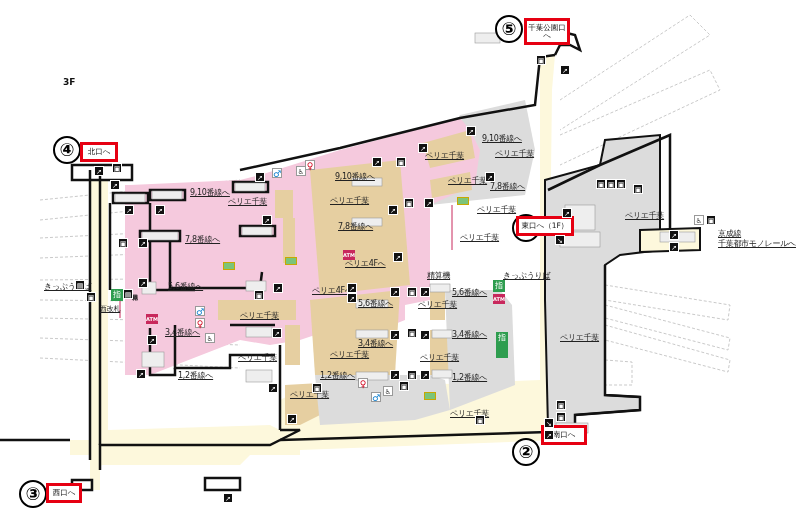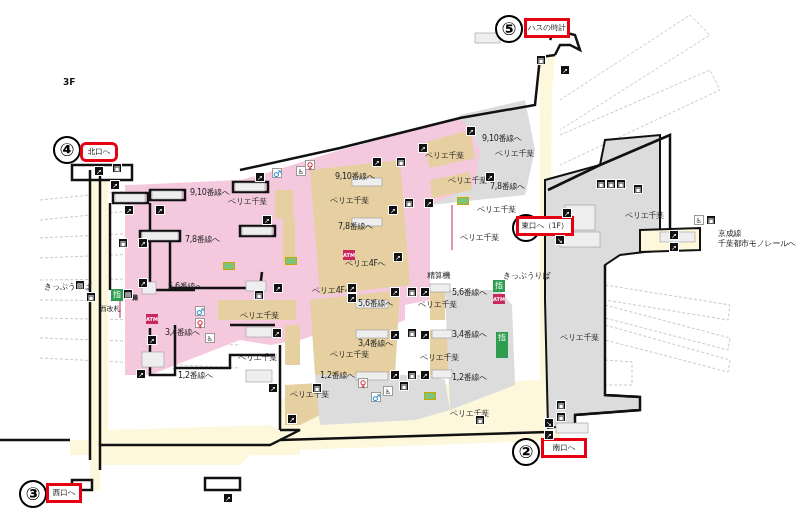--- a/index.html
+++ b/index.html
@@ -1,18 +1,18 @@
 <!DOCTYPE html>
 <html><head>
 <meta charset="utf-8">
 <style>
   html, body { margin:0; padding:0; background:#fff; }
   body { width:800px; height:525px; position:relative; overflow:hidden; font-family:"DejaVu Sans", sans-serif; }
   #map { position:absolute; left:0; top:0; width:800px; height:525px; }
-  .lbl { position:absolute; font-size:8px; color:#222; white-space:nowrap; line-height:1; letter-spacing:-0.3px; }
+  .lbl { position:absolute; font-size:8px; color:#222; white-space:nowrap; line-height:1; letter-spacing:-0.3px;text-decoration:underline; }
   .floor { position:absolute; left:63px; top:77px; font-size:9px; font-weight:bold; color:#111; }
   .exit-num { position:absolute; width:24px; height:24px; border:2.5px solid #000; border-radius:50%; font-size:18px; font-weight:bold; line-height:24px; text-align:center; color:#000; background:#fff; font-family:"DejaVu Sans", sans-serif; }
   .exit-box { position:absolute; border:3px solid #e60012; background:#fff; font-size:7.5px; line-height:1; padding:3px 0; text-align:center; color:#111; }
   .ico { position:absolute; width:10px; height:10px; background:#111; color:#fff; font-size:7px; line-height:10px; text-align:center; border:1px solid #fff; box-sizing:border-box; }
   .ico.blue { background:#fff; color:#0077cc; border:1px solid #999; font-size:9px; }
   .ico.red { background:#fff; color:#d0021b; border:1px solid #999; font-size:9px; }
   .ico.wc { background:#fff; color:#333; border:1px solid #999; }
   .atm { position:absolute; width:12px; height:10px; background:#c8285c; color:#fff; font-size:5px; line-height:10px; text-align:center; font-weight:bold; }
   .ticket-green { position:absolute; width:12px; height:12px; background:#2e9d4f; color:#fff; font-size:8px; line-height:12px; text-align:center; }
   .coinlocker { position:absolute; width:10px; height:6px; background:#7cc47a; border:1px solid #c8a800; }
@@ -130,30 +130,30 @@
   </g>
 </svg>
 
 <div class="floor">3F</div>
 
 
 <div class="exit-num" style="left:512px;top:214px;">①</div>
 <div class="exit-box" style="left:516px;top:216px;width:52px;">東口へ（1F）</div>
 
 <div class="exit-num" style="left:512px;top:438px;">②</div>
-<div class="exit-box" style="left:541px;top:438px;width:40px;">南口へ</div>
+<div class="exit-box" style="left:541px;top:425px;width:40px;">南口へ</div>
 
 <div class="exit-num" style="left:19px;top:480px;">③</div>
 <div class="exit-box" style="left:46px;top:483px;width:30px;">西口へ</div>
 
 <div class="exit-num" style="left:53px;top:136px;">④</div>
-<div class="exit-box" style="left:80px;top:142px;width:32px;border-radius:6px;">北口へ</div>
+<div class="exit-box" style="left:80px;top:142px;width:32px;">北口へ</div>
 
 <div class="exit-num" style="left:495px;top:15px;">⑤</div>
-<div class="exit-box" style="left:524px;top:18px;width:40px;">ハスの時計</div>
+<div class="exit-box" style="left:524px;top:18px;width:40px;">千葉公園口へ</div>
 
 
 <div class="lbl" style="left:190px;top:189px;">9,10番線へ</div>
 <div class="lbl" style="left:185px;top:236px;">7,8番線へ</div>
 <div class="lbl" style="left:168px;top:283px;">5,6番線へ</div>
 <div class="lbl" style="left:165px;top:329px;">3,4番線へ</div>
 <div class="lbl" style="left:178px;top:372px;">1,2番線へ</div>
 
 <div class="lbl" style="left:335px;top:173px;">9,10番線へ</div>
 <div class="lbl" style="left:338px;top:223px;">7,8番線へ</div>

